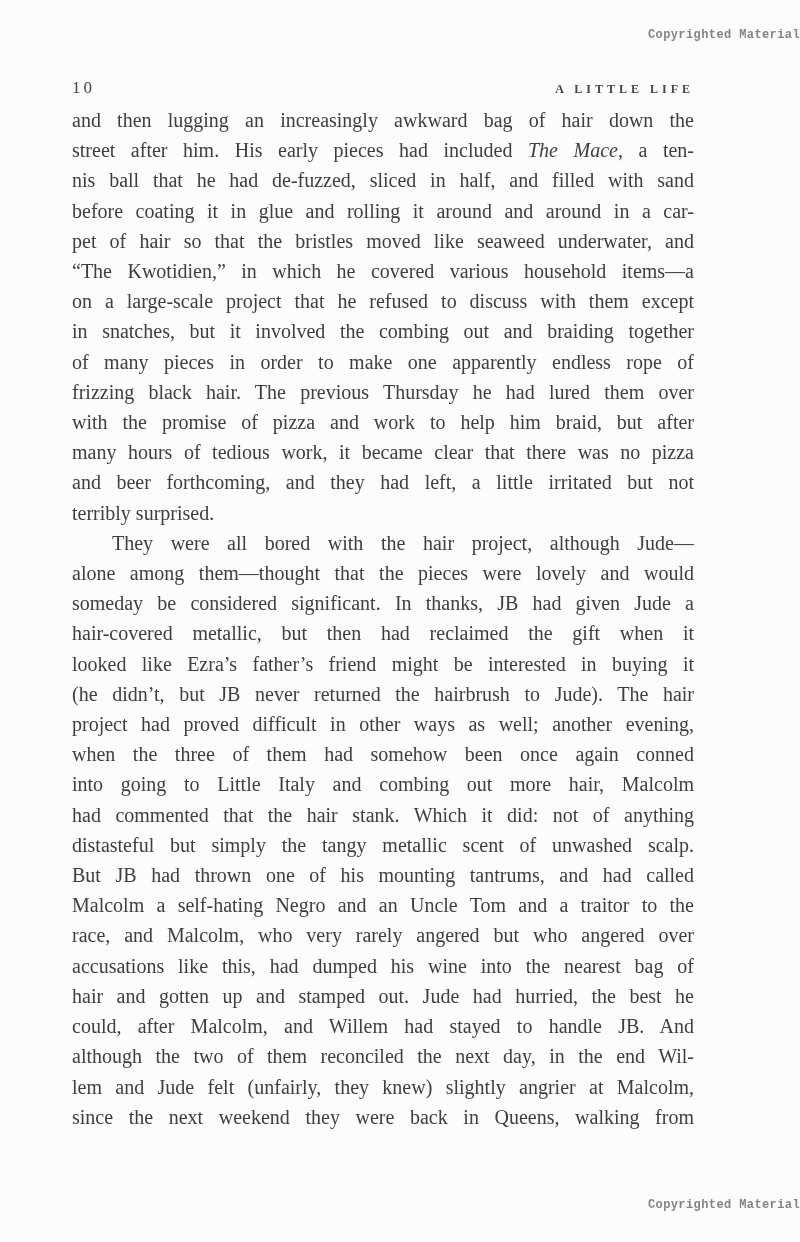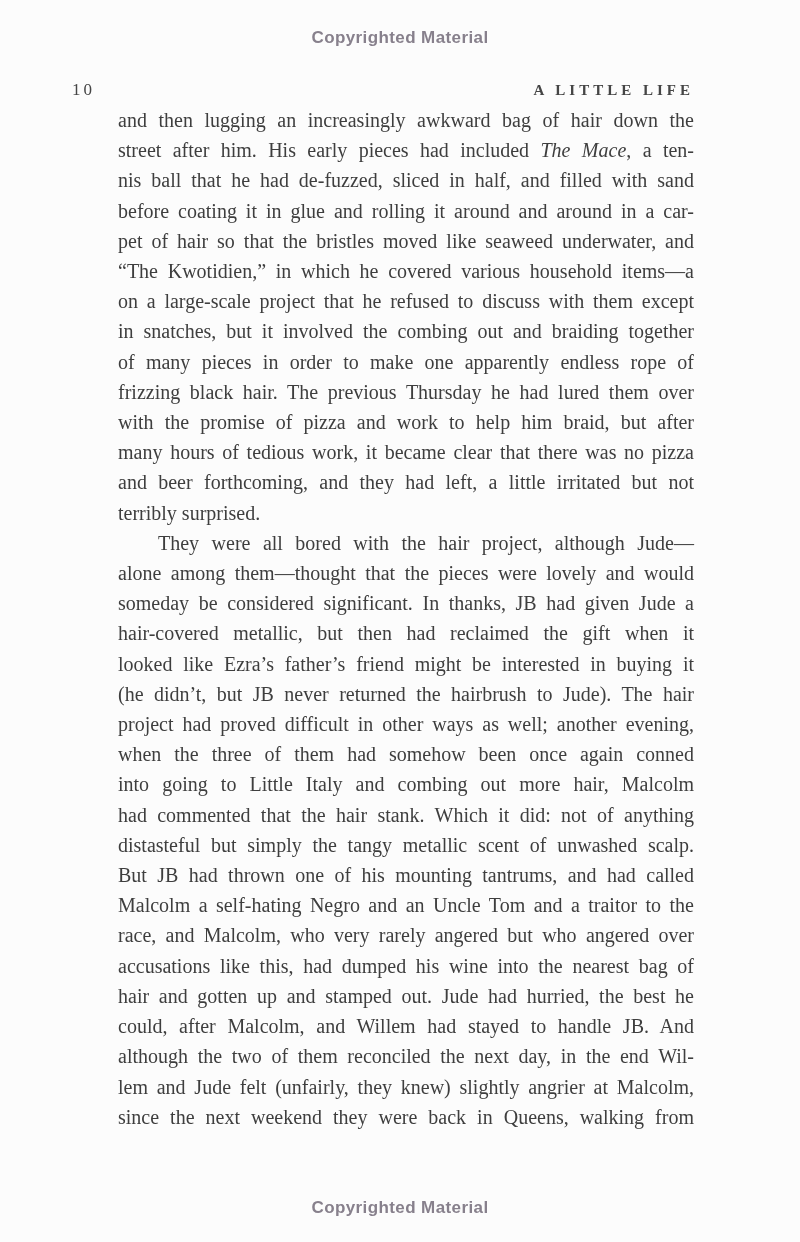--- a/index.html
+++ b/index.html
@@ -12,64 +12,63 @@
     width: 800px;
     height: 1242px;
     background: #fcfcfc;
     overflow: hidden;
     font-family: "Liberation Serif", serif;
   }
   .notice {
     position: absolute;
     left: 0;
     width: 100%;
-    text-align: center;
-    font-family: Liberation Sans, sans-serif;
+    text-align: right;
+    font-family: Liberation Mono, monospace;
     font-weight: bold;
-    font-size: 17px;
+    font-size: 12px;
     letter-spacing: 0.4px;
     color: #87808c;
   }
   .notice.top { top: 28px; }
   .notice.bottom { top: 1198px; }
   .running-head {
     position: absolute;
     left: 72px;
     top: 70px;
     width: 622px;
     display: flex;
     justify-content: space-between;
     align-items: baseline;
     color: #454545;
   }
   .page-number {
     font-size: 17px;
     letter-spacing: 3px;
   }
   .running-title {
-    font-size: 15px;
+    font-size: 12px;
     font-weight: bold;
     letter-spacing: 4px;
     margin-top: 12px;
   }
   .body-text {
     position: absolute;
     left: 72px;
     top: 105px;
     width: 622px;
     font-size: 20px;
     line-height: 30.2px;
     color: #3e3e3e;
   }
   .body-text .line {
     text-align: justify;
     text-align-last: justify;
     hyphens: none;
     white-space: normal;
-    margin-left: 46px;
   }
   .body-text .line.last {
     text-align: left;
     text-align-last: left;
   }
   .body-text .line.indent {
     text-indent: 40px;
   }
 </style>
 </head>

